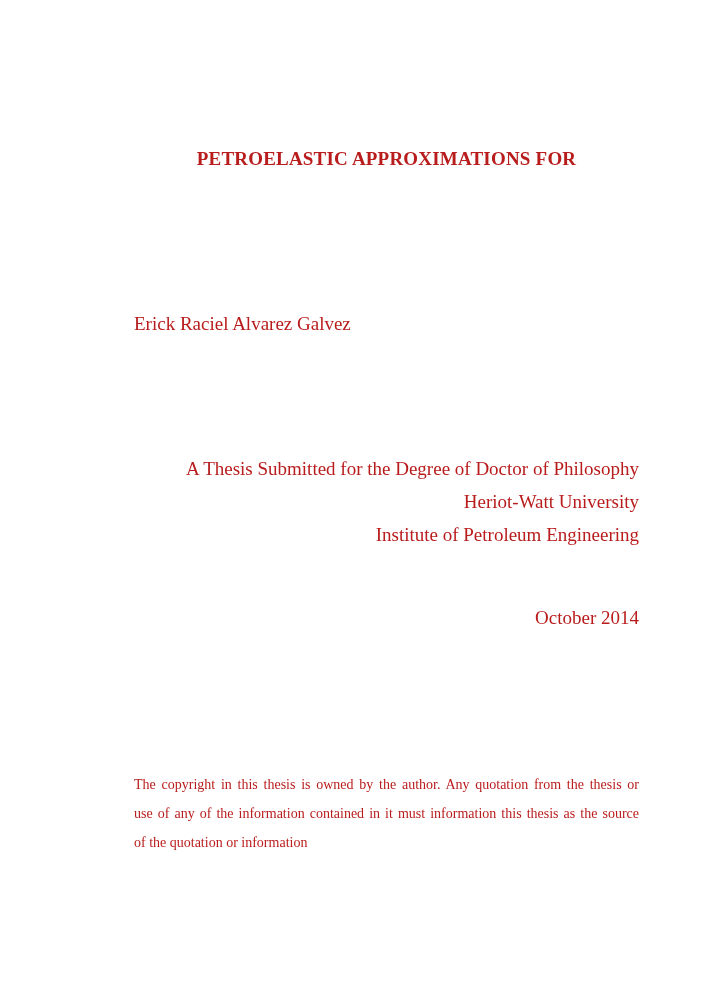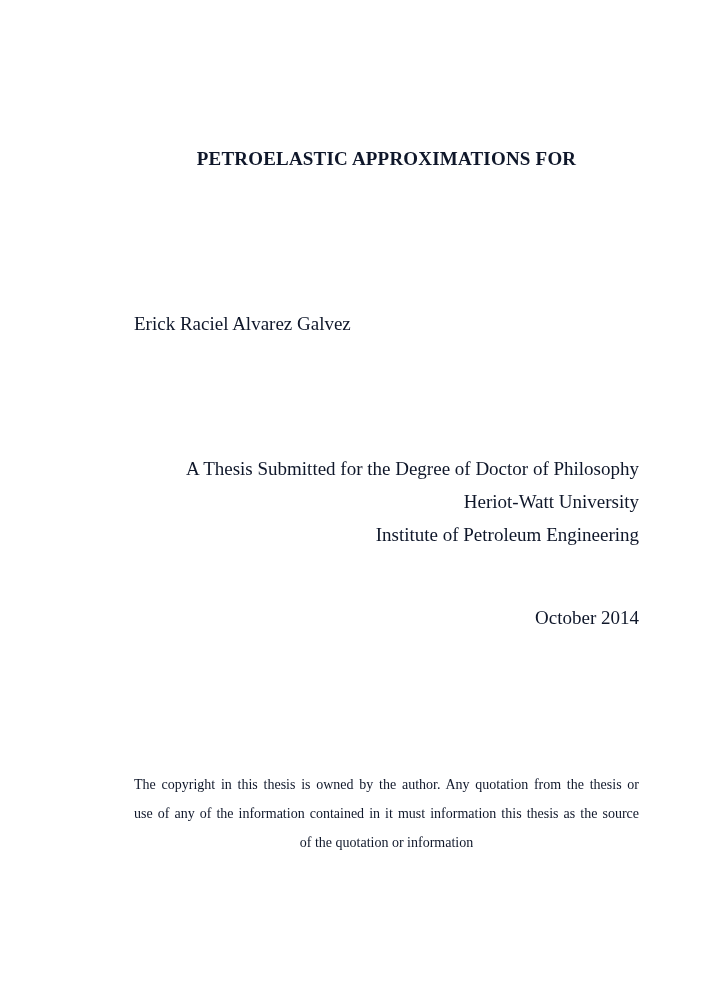--- a/index.html
+++ b/index.html
@@ -6,21 +6,21 @@
     margin: 0;
     padding: 0;
     background: #ffffff;
   }
   .page {
     position: relative;
     width: 707px;
     height: 1000px;
     background: #ffffff;
     font-family: "Liberation Serif", "DejaVu Serif", serif;
-    color: #0f172a;
+    color: #b91c1c;
     overflow: hidden;
   }
   .title-block {
     position: absolute;
     top: 140px;
     left: 134px;
     right: 68px;
     text-align: center;
     font-size: 19px;
     font-weight: bold;
@@ -59,21 +59,21 @@
     left: 134px;
     width: 505px;
     font-size: 14px;
     line-height: 29px;
   }
   .copyright-block .just {
     text-align: justify;
     text-align-last: justify;
   }
   .copyright-block .last {
-    text-align: center;
+    text-align: left;
   }
 </style>
 </head>
 <body>
 
 <div class="page">
 
   <div class="title-block">
     <div>PETROELASTIC APPROXIMATIONS FOR</div>
   </div>

